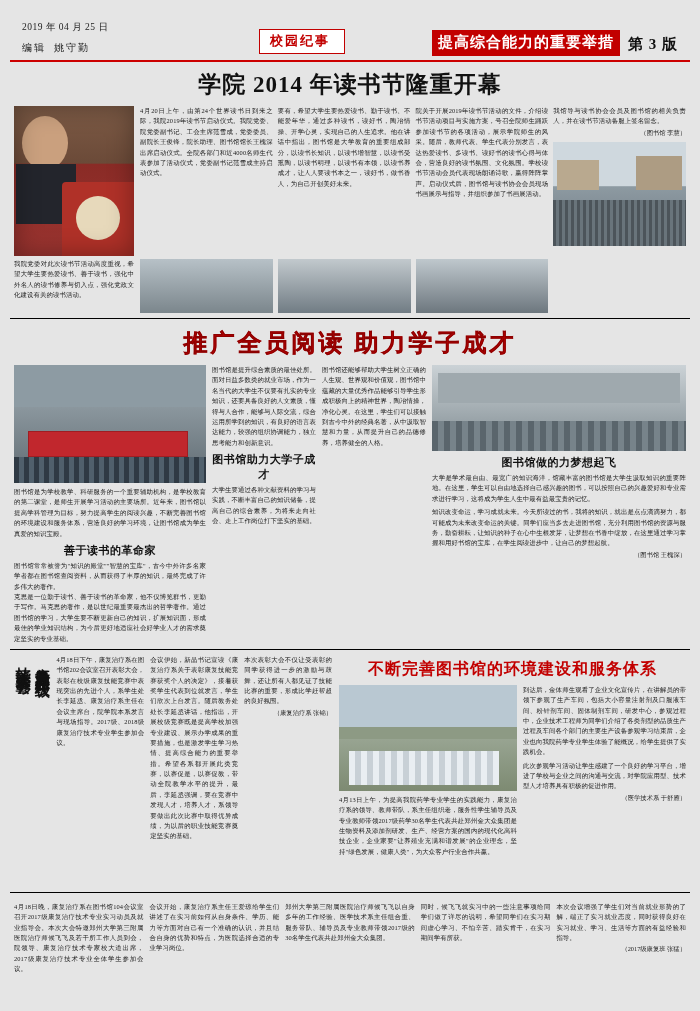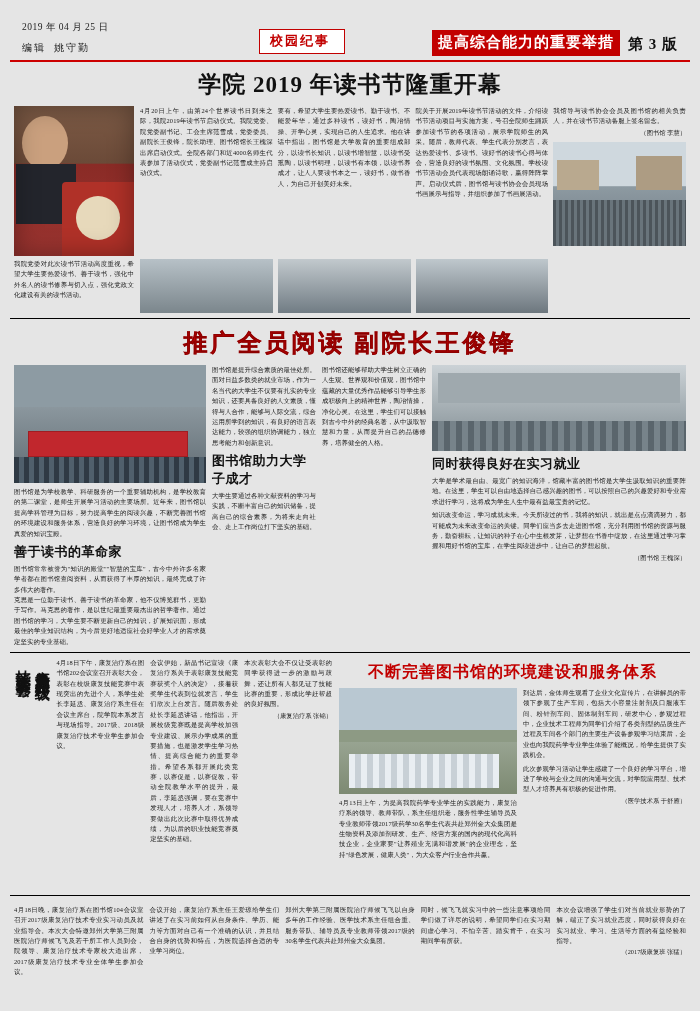--- a/index.html
+++ b/index.html
@@ -121,22 +121,22 @@
     letter-spacing: .1px;
   }
   .caption {
     font-size: 6.3px;
     text-align: center;
     color: #222;
     margin-top: 2px;
   }
   .caption-right { text-align: right; }
   .sub-head {
-    text-align: left;
-    font-size: 13px;
+    text-align: center;
+    font-size: 11px;
     font-weight: bold;
     margin: 4px 0 3px 0;
     letter-spacing: .5px;
   }
 
   
   .photo { position: relative; overflow: hidden; background: #9aa7ae; }
 
   
   .a1 { display: flex; gap: 6px; padding: 0 4px; }
@@ -184,21 +184,21 @@
     <div class="mh-center">
       <div class="mh-column-title">校园纪事</div>
     </div>
     <div class="mh-right">
       <div class="mh-logo">提高综合能力的重要举措</div>
       <div class="mh-page">第 3 版</div>
     </div>
   </div>
 
   <div>
-    <div class="headline1">学院 2019 年读书节隆重开幕</div>
+    <div class="headline1">学院 2014 年读书节隆重开幕</div>
 
     <div class="a1">
       <div class="a1-left">
         <div class="photo" style="width:120px;height:150px;background:linear-gradient(#7d5b46 0%, #6b4a38 38%, #8a2b26 39%, #9b3430 100%);">
           <div style="position:absolute;left:8px;top:10px;width:46px;height:54px;border-radius:50%;background:#caa07e;"></div>
           <div style="position:absolute;left:2px;top:58px;width:60px;height:60px;background:#23252c;"></div>
           <div style="position:absolute;left:48px;bottom:0;width:72px;height:74px;background:#b03128;border-top-left-radius:4px;"></div>
           <div style="position:absolute;left:62px;bottom:16px;width:44px;height:44px;border-radius:50%;background:#e7d9bb;"></div>
           <div style="position:absolute;left:0;top:0;width:120px;height:150px;box-shadow:inset 0 0 26px rgba(0,0,0,.35);"></div>
         </div>
@@ -231,21 +231,21 @@
         <div class="col photo" style="height:54px;background:linear-gradient(#c2c9cd,#717c84);"></div>
         <div class="col photo" style="height:54px;background:linear-gradient(#bfc8cd,#6d777e);"></div>
         <div class="col"></div>
       </div>
     </div>
   </div>
 
   <div class="hline"></div>
 
   <div class="a2">
-    <div class="headline-red">推广全员阅读     副院长王俊锋</div>
+    <div class="headline-red">推广全员阅读     助力学子成才</div>
 
     <div class="a2-row">
       <div class="a2-c1">
         <div class="photo" style="width:100%;height:118px;background:linear-gradient(#b9c6cd 0%,#b9c6cd 30%,#8e9aa1 31%,#5f6a71 100%);">
           <div style="position:absolute;left:0;top:0;width:100%;height:36%;background:#8d9ba3;"></div>
           <div style="position:absolute;left:14px;bottom:26px;width:160px;height:26px;background:#c1272d;border:1px solid #a01d22;"></div>
           <div style="position:absolute;left:0;bottom:0;width:100%;height:26px;background:repeating-linear-gradient(90deg,#2f3a44 0 5px,#50606c 5px 10px);"></div>
         </div>
         <div class="body-col" style="margin-top:4px;">图书馆是为学校教学、科研服务的一个重要辅助机构，是学校教育的第二课堂，是师生开展学习活动的主要场所。近年来，图书馆以提高学科管理为目标，努力提高学生的阅读兴趣，不断完善图书馆的环境建设和服务体系，营造良好的学习环境，让图书馆成为学生真爱的知识宝殿。</div>
         <div class="sub-head">善于读书的革命家</div>
@@ -261,21 +261,21 @@
 
       <div class="a2-c3">
         <div class="body-col">图书馆还能够帮助大学生树立正确的人生观、世界观和价值观，图书馆中蕴藏的大量优秀作品能够引导学生形成积极向上的精神世界，陶冶情操，净化心灵。在这里，学生们可以接触到古今中外的经典名著，从中汲取智慧和力量，从而提升自己的品德修养，培养健全的人格。</div>
       </div>
 
       <div class="a2-c4">
         <div class="photo" style="width:100%;height:86px;background:linear-gradient(#cbd2d6,#7e8a90);">
           <div style="position:absolute;left:6px;top:8px;right:6px;height:30px;background:#9fa9ae;"></div>
           <div style="position:absolute;left:0;bottom:0;width:100%;height:30px;background:repeating-linear-gradient(90deg,#5a656c 0 6px,#77838a 6px 12px);"></div>
         </div>
-        <div class="sub-head">同时获得良好在实习就业</div>
+        <div class="sub-head">图书馆做的力梦想起飞</div>
         <div class="body-col">
           <div>大学是学术最自由、最宽广的知识海洋，馆藏丰富的图书馆是大学生汲取知识的重要阵地。在这里，学生可以自由地选择自己感兴趣的图书，可以按照自己的兴趣爱好和专业需求进行学习，这将成为学生人生中最有益最宝贵的记忆。</div>
         </div>
         <div class="body-col" style="margin-top:3px;">知识改变命运，学习成就未来。今天所读过的书，我将的知识，就出是点点滴滴努力，都可能成为未来改变命运的关键。同学们应当多去走进图书馆，充分利用图书馆的资源与服务，勤奋耕耘，让知识的种子在心中生根发芽，让梦想在书香中绽放，在这里通过学习掌握和用好书馆的宝库，在学生阅读进步中，让自己的梦想起航。</div>
         <div class="caption caption-right">（图书馆 王槐深）</div>
       </div>
     </div>
   </div>
 
   <div class="hline"></div>

